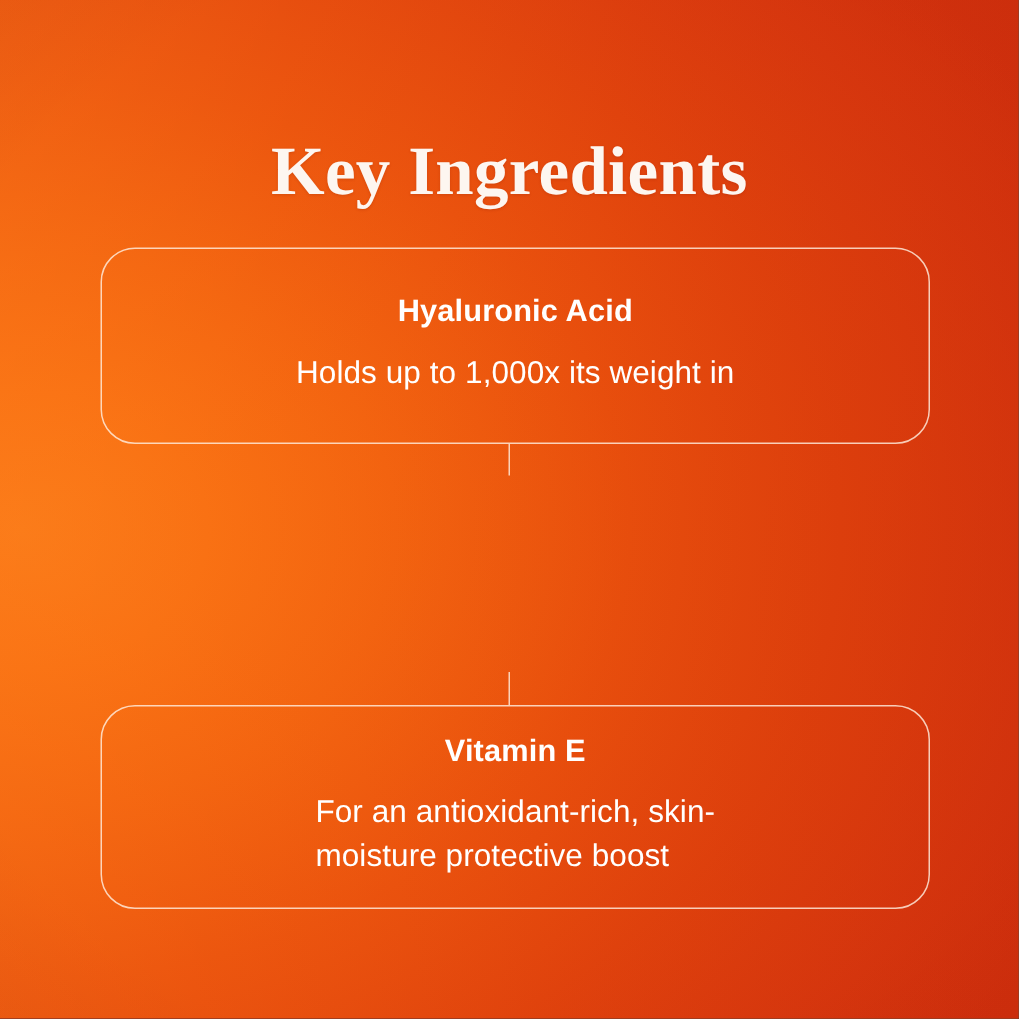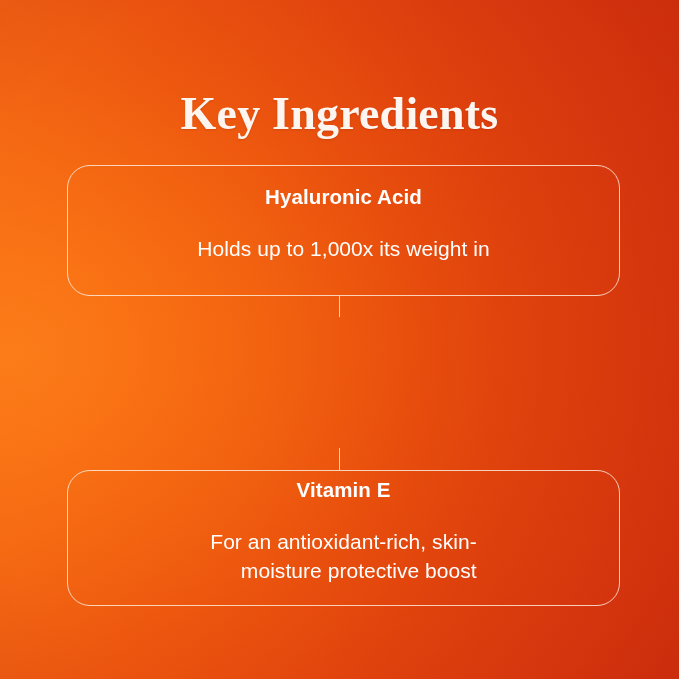--- a/index.html
+++ b/index.html
@@ -80,21 +80,21 @@
     position: absolute;
     left: 67px;
     width: 553px;
     box-sizing: border-box;
     border: 1.4px solid rgba(255, 238, 223, 0.82);
     border-radius: 23px;
     display: flex;
     flex-direction: column;
     align-items: center;
     justify-content: center;
-    text-align: right;
+    text-align: left;
     padding: 6px 26px;
   }
   .card-1 { top: 165px;  height: 131px; }
   .card-2 { top: 317px;  height: 131px; }
   .card-3 { top: 470px;  height: 136px; }
 
   .card-title {
     font-family: "Liberation Sans", sans-serif;
     font-weight: bold;
     font-size: 20.5px;
@@ -105,21 +105,21 @@
   }
   .card-2 .card-title { margin-bottom: 10px; }
 
   .card-body {
     font-family: "Liberation Sans", sans-serif;
     font-weight: normal;
     font-size: 21px;
     line-height: 1.38;
     color: #FFFFFF;
     letter-spacing: 0.05px;
-    margin: 12px;
+    margin: 1px;
     max-width: 380px;
   }
 
   
   .connector {
     position: absolute;
     left: 339px;
     width: 1.4px;
     background: rgba(255, 238, 223, 0.82);
   }

